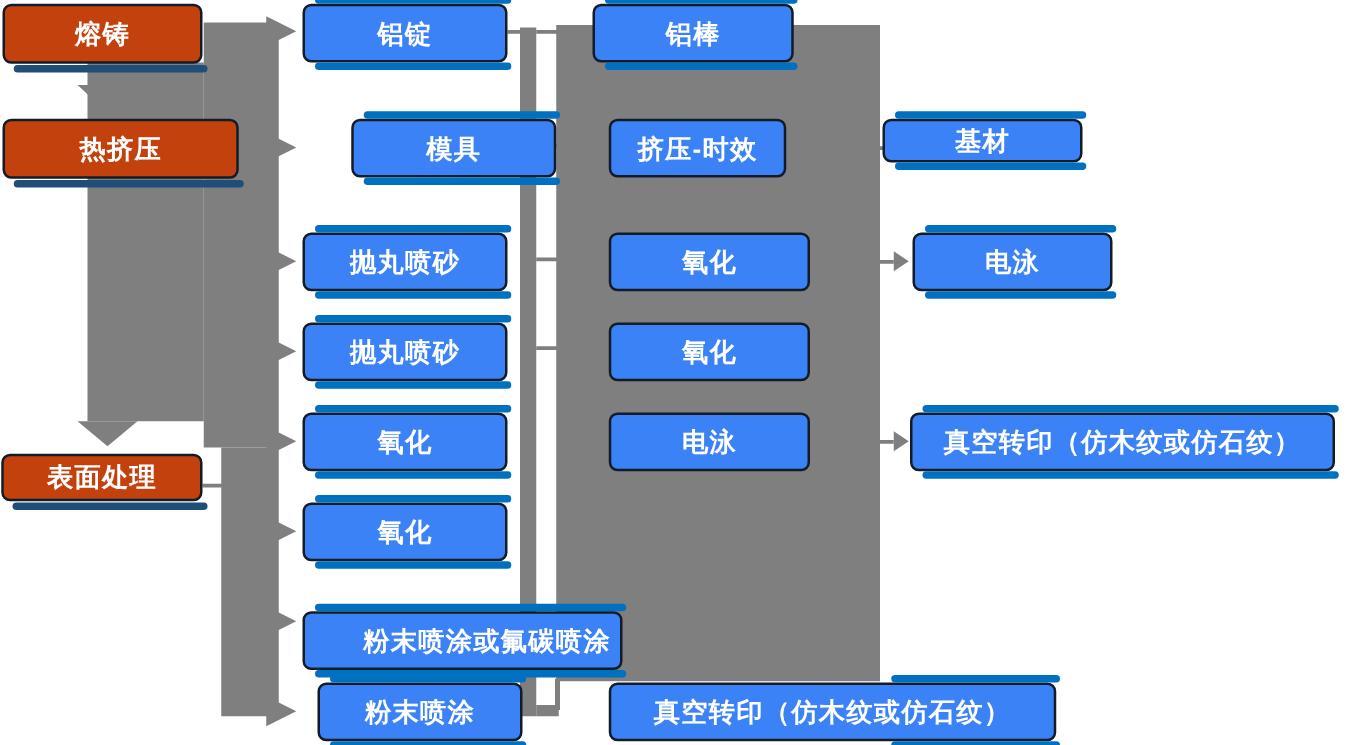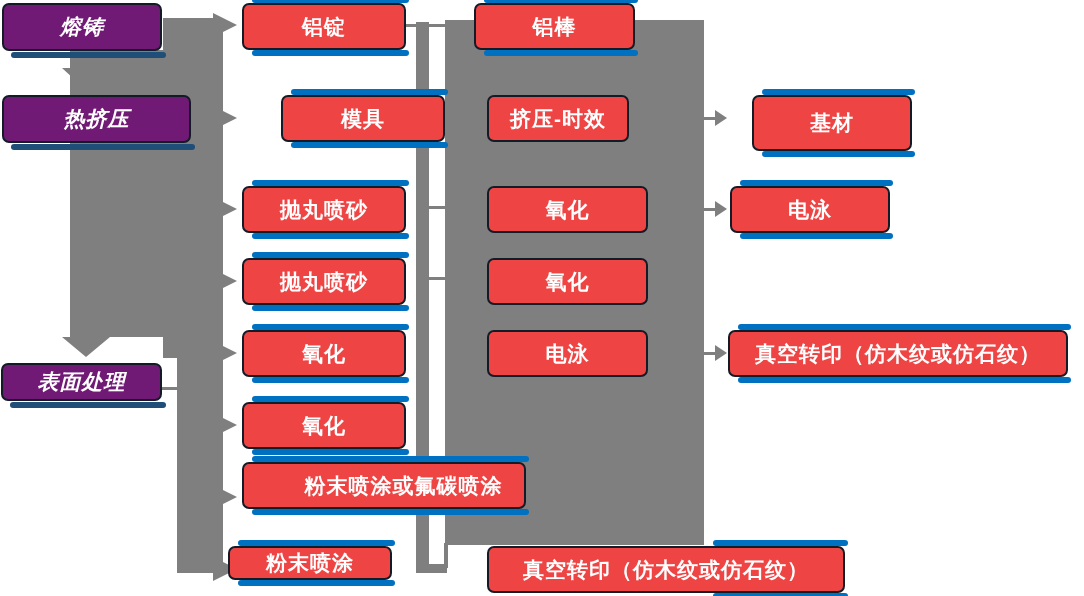--- a/index.html
+++ b/index.html
@@ -8,36 +8,36 @@
     background:#ffffff;
     font-family:"Liberation Sans","DejaVu Sans",sans-serif;
   }
   #stage{position:absolute;left:0;top:0;width:1084px;height:596px;}
   #connectors{position:absolute;left:0;top:0;z-index:1;}
   .node{
     position:absolute;z-index:2;
     box-sizing:border-box;
     border:2px solid #131c26;
     border-radius:7px;
-    background:#ef4444;
+    background:#3b82f6;
     color:#ffffff;
     font-size:21px;font-weight:700;
     display:flex;align-items:center;justify-content:center;
     letter-spacing:1px;
     white-space:nowrap;
   }
   
   .node::before,.node::after{
     content:"";position:absolute;z-index:-1;
     left:var(--sl,8px);right:-5px;height:6px;border-radius:3px;
     background:#0070C0;
   }
   .node::before{top:-8px;}
   .node::after{bottom:-8px;}
-  .node.dark{background:#701a75;font-style:italic;}
+  .node.dark{background:#c2410c;}
   .node.dark::before{display:none;}
   .node.dark::after{background:#1F4E79;left:7px;right:-6px;bottom:-9px;}
   .node.strip-none::before,.node.strip-none::after{display:none;}
 </style>
 </head>
 <body>
 
 <div id="stage">
 
   <svg id="connectors" width="1084" height="596" viewBox="0 0 1084 596">
@@ -82,26 +82,26 @@
   <div id="nodes">
       <div class="node dark" style="left: 2px; top: 3px; width: 160px; height: 48px;">熔铸</div>
       <div class="node dark" style="left: 2px; top: 95px; width: 189px; height: 48px;">热挤压</div>
       <div class="node dark" style="left: 1px; top: 363px; width: 161px; height: 38px;">表面处理</div>
       <div class="node" style="left: 242px; top: 3px; width: 164px; height: 47px;">铝锭</div>
       <div class="node" style="left: 242px; top: 95px; width: 164px; height: 47px; margin-left: 39px;">模具</div>
       <div class="node" style="left: 242px; top: 186px; width: 164px; height: 47px;">抛丸喷砂</div>
       <div class="node" style="left: 242px; top: 258px; width: 164px; height: 47px;">抛丸喷砂</div>
       <div class="node" style="left: 242px; top: 330px; width: 164px; height: 47px;">氧化</div>
       <div class="node" style="left: 242px; top: 402px; width: 164px; height: 47px;">氧化</div>
-      <div class="node" style="left: 242px; top: 462px; width: 284px; height: 47px; padding-left: 39px;">粉末喷涂或氟碳喷涂</div>
-      <div class="node" style="left: 228px; top: 546px; width: 164px; height: 34px; text-align: right;">粉末喷涂</div>
+      <div class="node" style="left: 242px; top: 489px; width: 256px; height: 47px; padding-left: 39px;">粉末喷涂或氟碳喷涂</div>
+      <div class="node" style="left: 254px; top: 546px; width: 164px; height: 47px; text-align: right;">粉末喷涂</div>
       <div class="node" style="left: 474px; top: 3px; width: 161px; height: 47px;">铝棒</div>
       <div class="node strip-none" style="left: 487px; top: 95px; width: 142px; height: 47px;">挤压-时效</div>
       <div class="node strip-none" style="left: 487px; top: 186px; width: 161px; height: 47px;">氧化</div>
       <div class="node strip-none" style="left: 487px; top: 258px; width: 161px; height: 47px;">氧化</div>
       <div class="node strip-none" style="left: 487px; top: 330px; width: 161px; height: 47px;">电泳</div>
       <div class="node" style="left: 487px; top: 546px; width: 358px; height: 47px; --sl: 224px;">真空转印（仿木纹或仿石纹）</div>
-      <div class="node" style="left: 752px; top: 95px; width: 160px; height: 56px;">基材</div>
+      <div class="node" style="left: 706px; top: 95px; width: 160px; height: 35px;">基材</div>
       <div class="node" style="left: 730px; top: 186px; width: 160px; height: 47px;">电泳</div>
       <div class="node" style="left: 728px; top: 330px; width: 340px; height: 47px;">真空转印（仿木纹或仿石纹）</div>
     </div>
 
 </div>
 
 </body></html>

